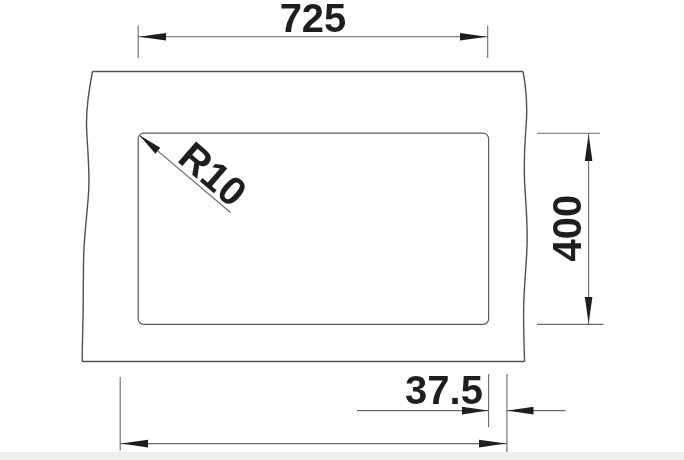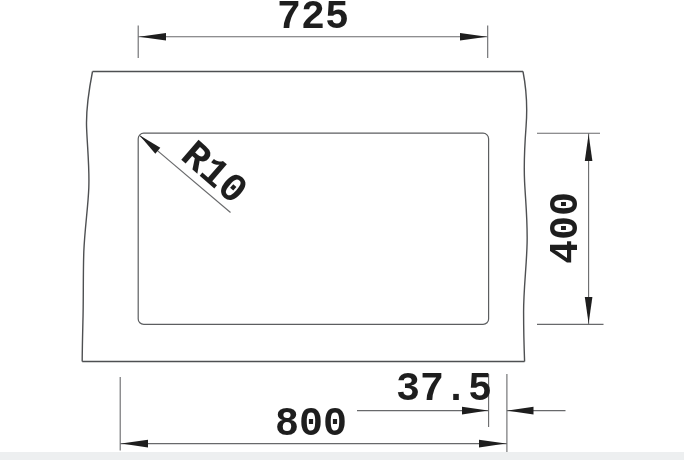--- a/index.html
+++ b/index.html
@@ -1,21 +1,21 @@
 <!DOCTYPE html>
 <html><head>
 <meta charset="utf-8">
 <style>
   html,body { margin:0; padding:0; }
   .stage {
     position:relative;
     width:684px; height:460px;
     background:#ffffff;
     overflow:hidden;
-    font-family:Liberation Mono, monospace;
+    font-family:Liberation Sans, sans-serif;
   }
   .stage svg { position:absolute; left:0; top:0; }
   .dim-label {
     position:absolute;
     font-weight:700;
     font-size:40px;
     line-height:1;
     color:#1e1e1e;
     white-space:nowrap;
     transform:translate(-50%,-50%);
@@ -83,18 +83,17 @@
       <polygon fill="#1e1e1e" stroke="none" points="139.5,135.3 160.3,147.8 155.3,153.8"></polygon>
     </g>
   </svg>
 
   <div class="dim-label" style="left:313px; top:18px;">725</div>
 
   <div class="dim-label rot-ccw" style="left:567px; top:228px;">400</div>
 
   <div class="dim-label" style="left:399px; top:390px;margin-left:45px;">37.5</div>
 
-  <div class="dim-label" style="left:311px; top:425px;">800</div>
 
   <div class="dim-label rot-diag" style="left:213px; top:174px;">R10</div>
 
   <div class="footer-bar"></div>
 </div>
 
 </body></html>

